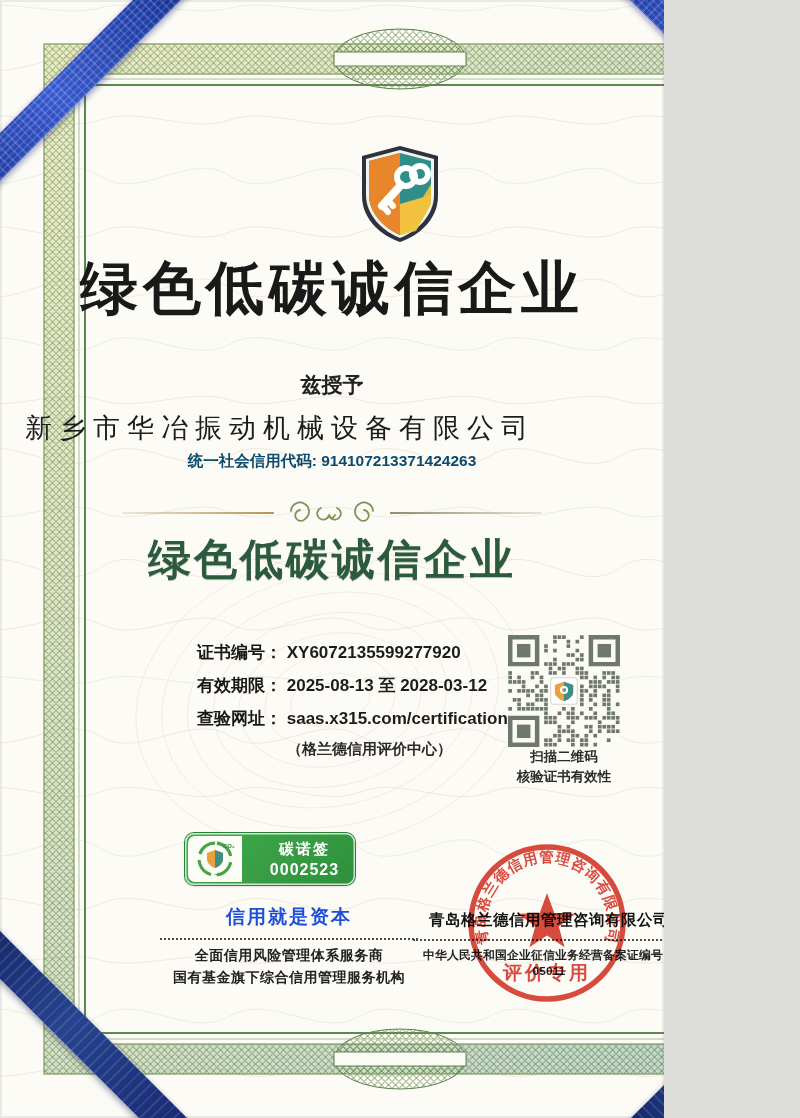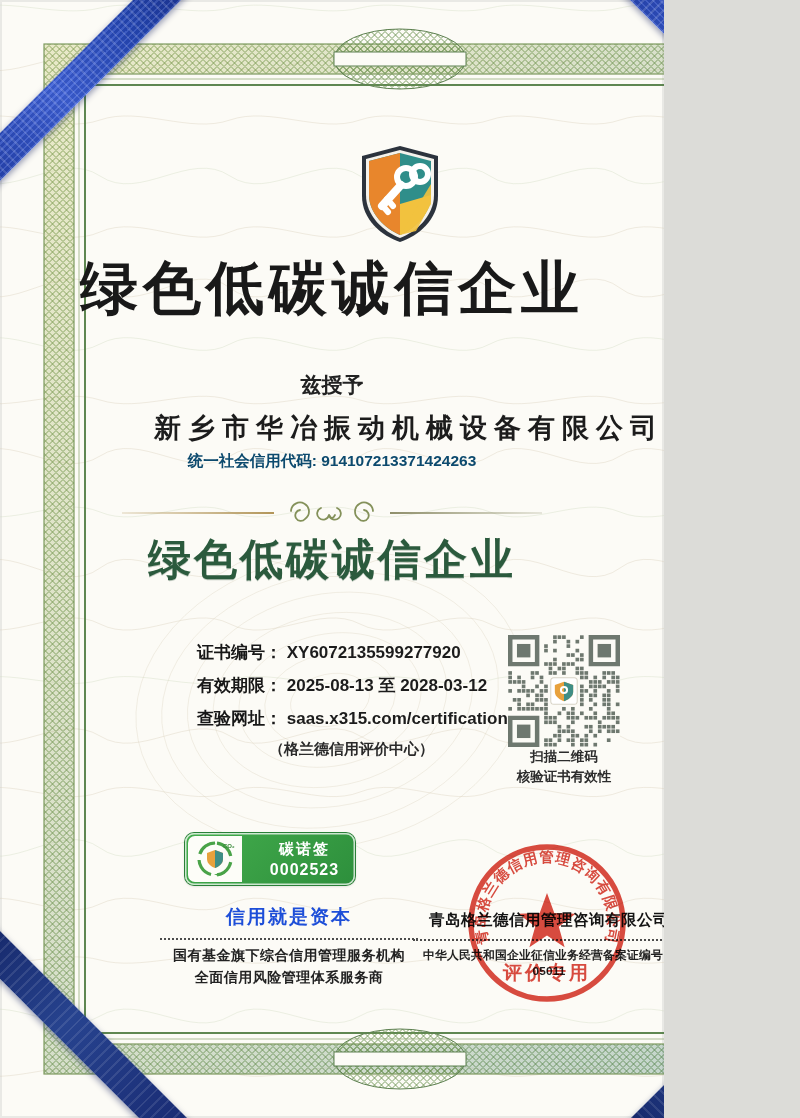--- a/index.html
+++ b/index.html
@@ -23,38 +23,38 @@
   .ribbon.tl{left:-98px;top:58px;transform:rotate(-45deg);}
   .ribbon.tr{left:551px;top:60px;transform:rotate(45deg);}
   .ribbon.bl{left:-100px;top:1018px;transform:rotate(45deg);}
   .ribbon.br{left:556px;top:1020px;transform:rotate(-45deg);}
 
   .logo{left:356px;top:144px;}
   .main-title{left:0;top:250px;width:100%;text-align:center;
       font-family:"Liberation Serif","DejaVu Serif",serif;font-weight:900;
       font-size:58px;letter-spacing:5px;color:#191919;}
   .intro{left:0;top:371px;width:100%;text-align:center;font-size:21px;font-weight:bold;color:#222;}
-  .company{left:0;top:410px;width:100%;text-align:right;font-size:27px;font-weight:bold;
-      letter-spacing:7px;color:#1c1c1c;}
+  .company{left:0;top:410px;width:100%;text-align:left;font-size:27px;font-weight:normal;
+      letter-spacing:7px;color:#1c1c1c;padding-left:25px;}
   .credit{left:0;top:451px;width:100%;text-align:center;font-size:15.5px;font-weight:bold;color:#0c4a6e;}
 
   .divider{left:0;top:498px;width:100%;display:flex;align-items:center;justify-content:center;gap:14px;}
   .divider .ln{width:152px;height:2px;}
   .divider .ln.l{background:linear-gradient(90deg,rgba(178,149,89,.2),#b29559);}
   .divider .ln.r{background:linear-gradient(90deg,#8f8f6b,rgba(143,143,107,.2));}
 
   .cert-title{left:0;top:531px;width:100%;text-align:center;font-size:43px;font-weight:900;
       letter-spacing:3px;color:#2b5a3d;font-family:"Liberation Sans","DejaVu Sans",sans-serif;
       text-shadow:0 1px 0 rgba(20,60,35,.25);}
 
   .details{left:197px;top:641px;font-size:17px;}
   .details .row{margin-bottom:10px;white-space:nowrap;}
   .details .lb{font-weight:bold;color:#171717;}
   .details .val{color:#1c1c1c;font-weight:bold;}
-  .details .note{margin-left:72px;margin-top:2px;font-size:15px;font-weight:bold;color:#2a2a2a;}
+  .details .note{margin-left:90px;margin-top:2px;font-size:15px;font-weight:bold;color:#2a2a2a;}
 
   .qr-block{left:503px;top:635px;width:122px;text-align:center;}
   .qr-cap{font-size:13.5px;font-weight:bold;color:#2c2c2c;line-height:1.45;}
 
   .badge{left:185px;top:833px;width:170px;height:52px;border-radius:9px;
      background:linear-gradient(135deg,#44ad4d,#2d8f3c);display:flex;align-items:center;
      box-shadow:inset 0 0 0 1.5px rgba(255,255,255,.75),0 0 0 1px #2a8038,0 1px 3px rgba(0,0,0,.18);}
   .badge .logo-cell{width:54px;height:46px;margin-left:3px;background:#fdfdf8;border-radius:7px 0 0 7px;
      display:flex;align-items:center;justify-content:center;}
   .badge .txt{flex:1;text-align:center;padding-left:12px;color:#fff;}
@@ -415,22 +415,22 @@
     </div>
     <div class="txt">
       <div class="t1">碳诺签</div>
       <div class="t2">0002523</div>
     </div>
   </div>
 
   <div class="abs foot-left">
     <div class="slogan">信用就是资本</div>
     <div class="dotted"></div>
+    <div class="foot-line">全面信用风险管理体系服务商</div>
     <div class="foot-line">国有基金旗下综合信用管理服务机构</div>
-    <div class="foot-line">全面信用风险管理体系服务商</div>
   </div>
 
   <div class="abs foot-right">
     <div class="fr-company">青岛格兰德信用管理咨询有限公司</div>
     <div class="dotted"></div>
     <div class="fr-record">中华人民共和国企业征信业务经营备案证编号：05011</div>
   </div>
 
   <svg class="abs stamp" width="178" height="178" viewBox="-89 -89 178 178">
     <circle r="76" fill="none" stroke="#d6382c" stroke-width="5.5"></circle>

